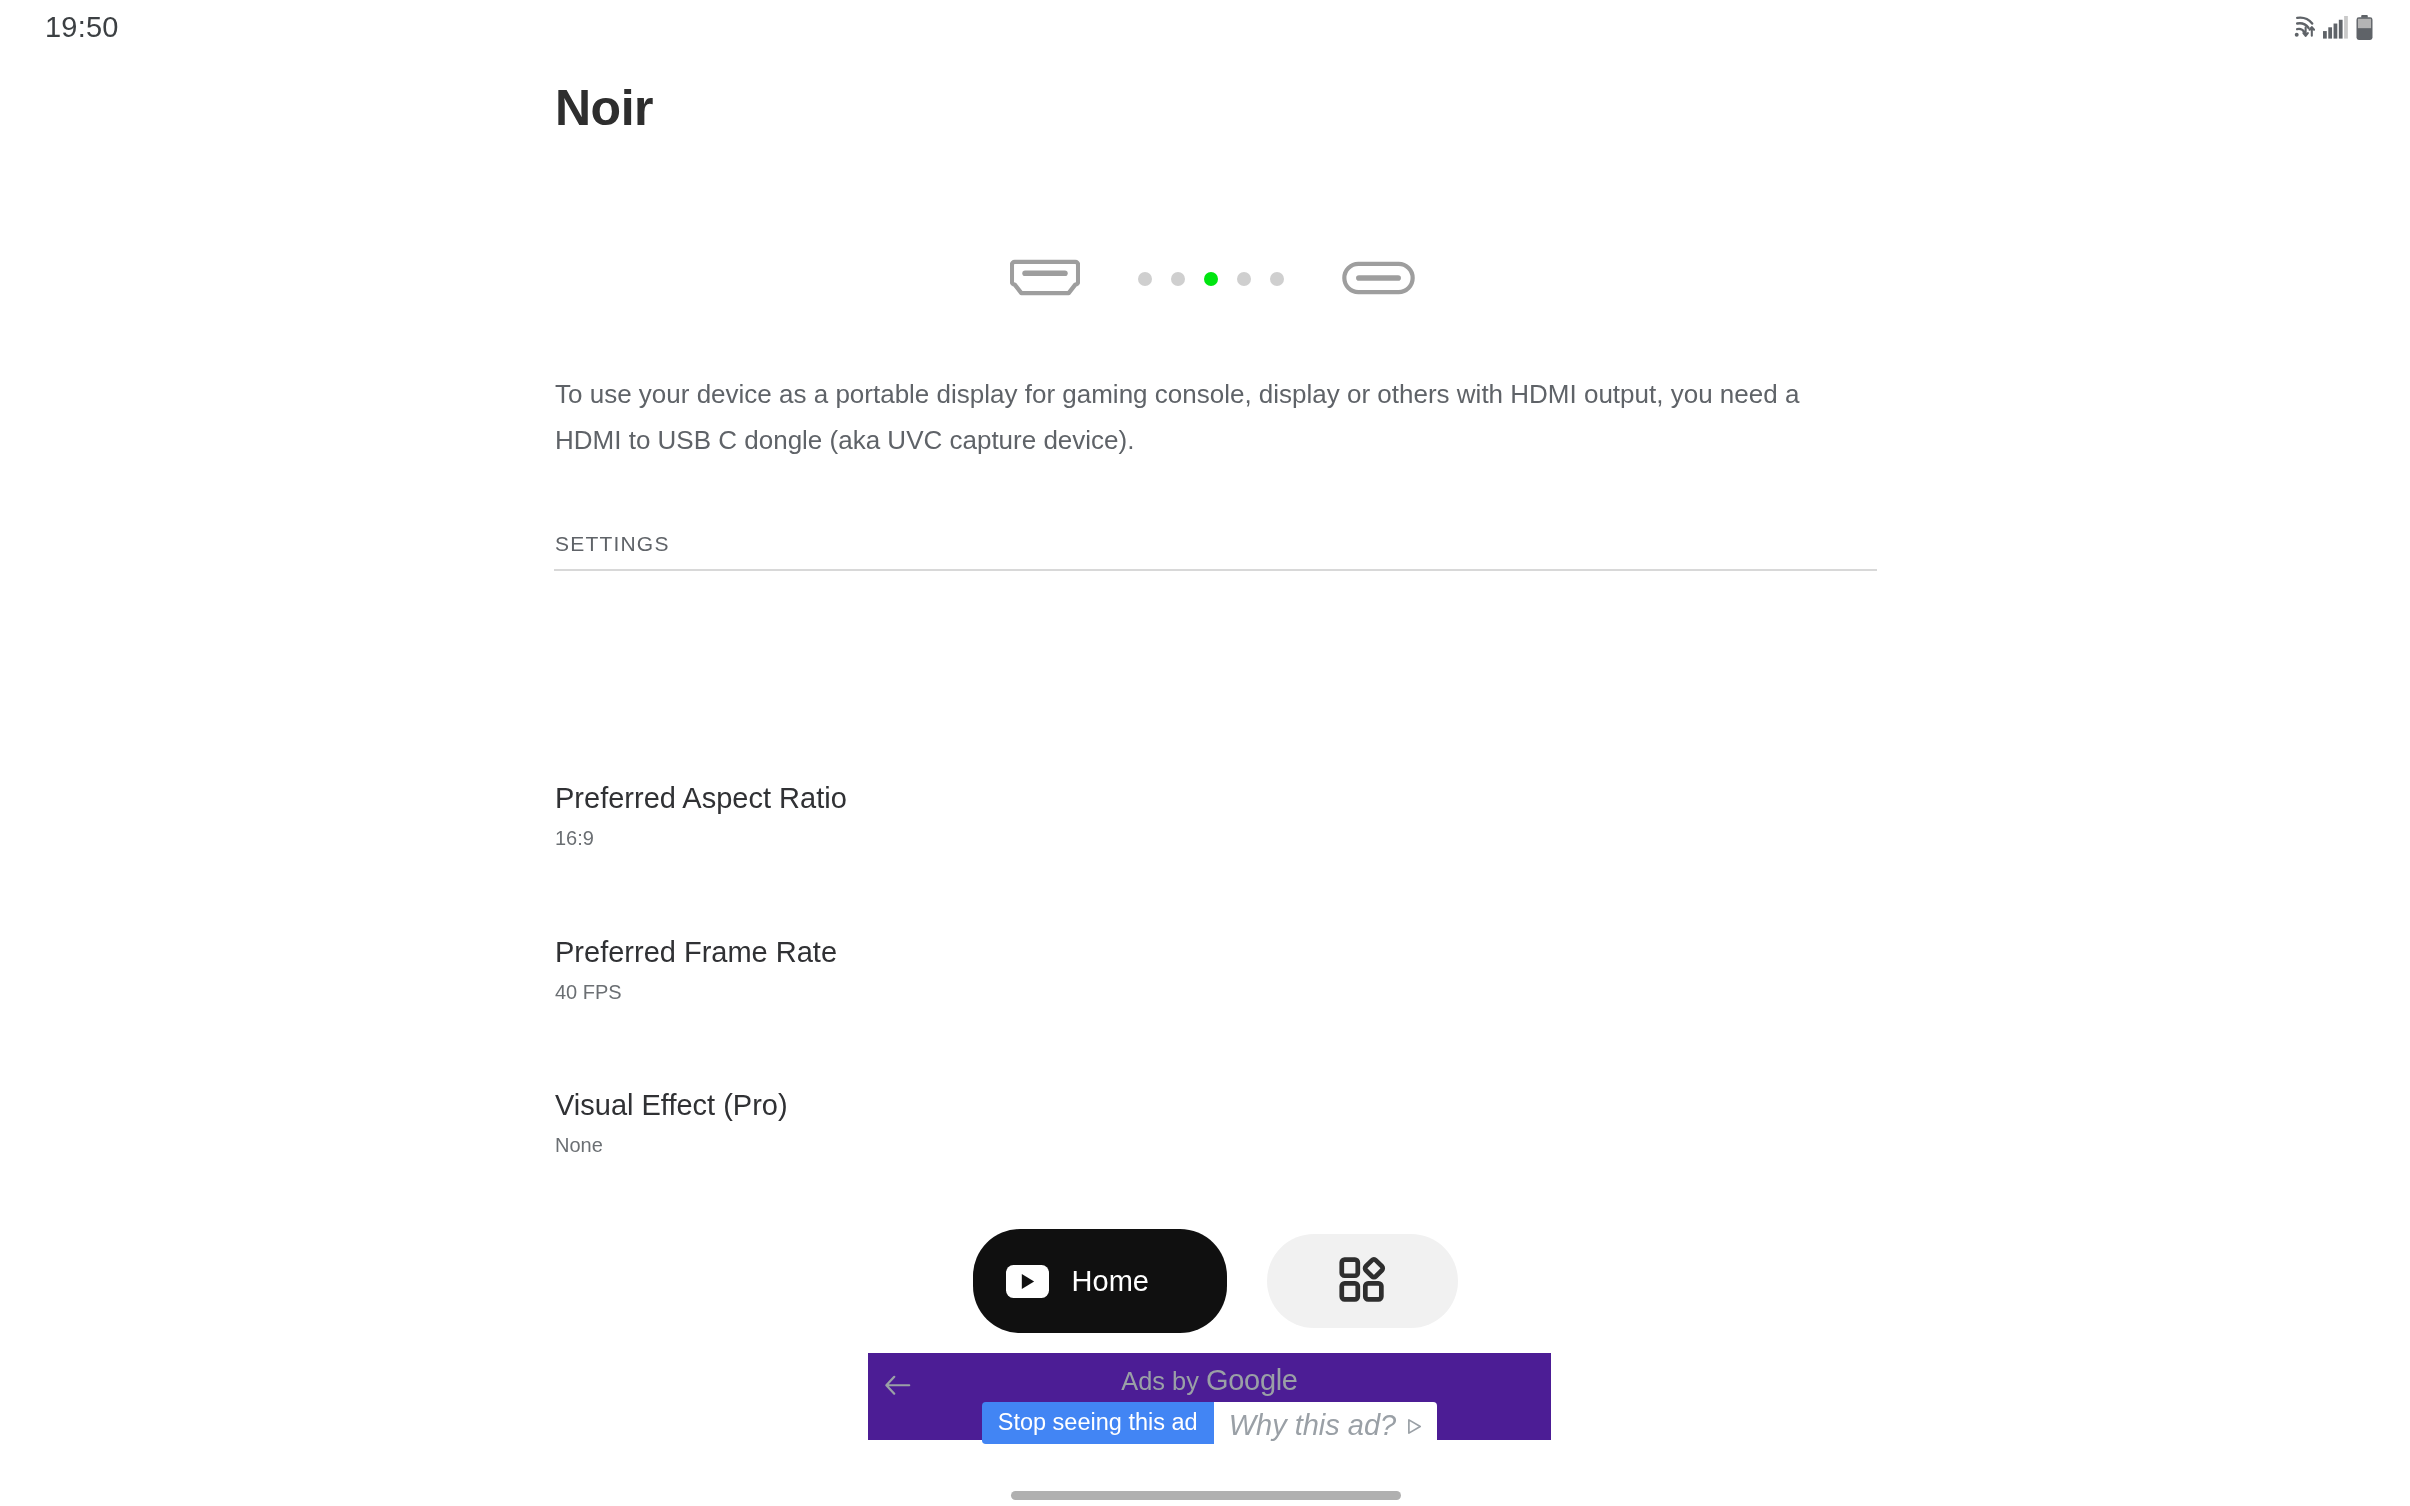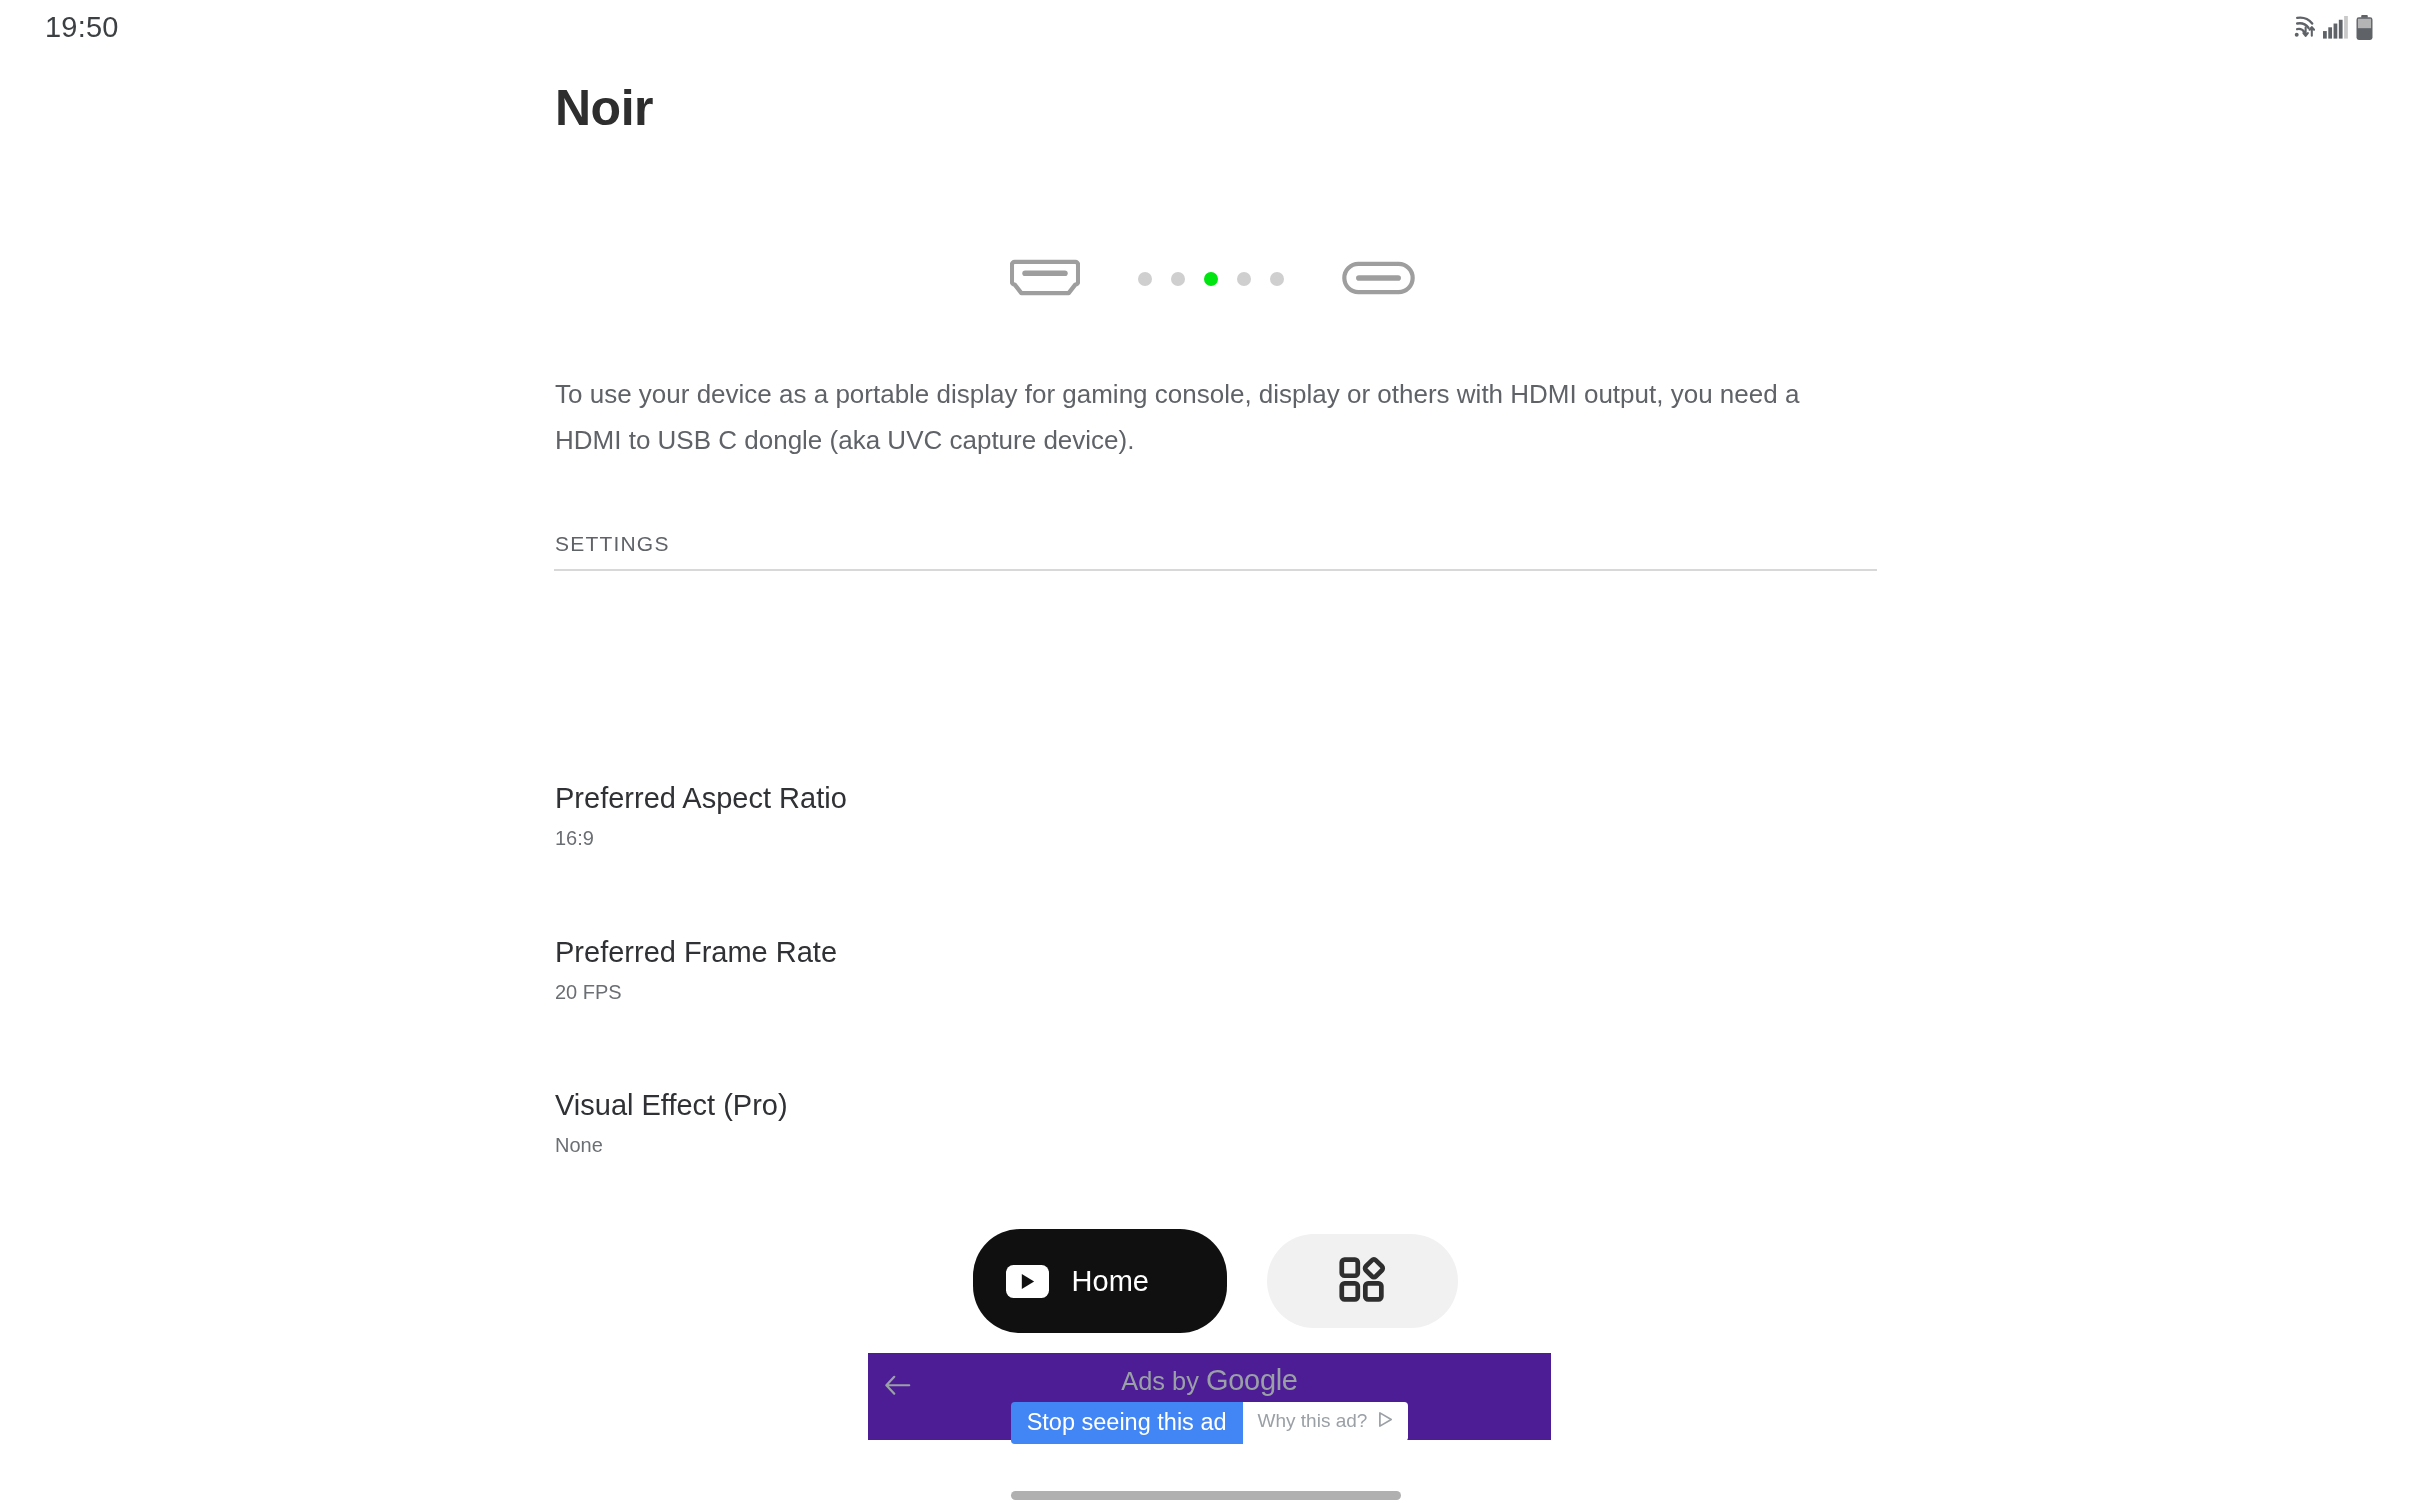--- a/index.html
+++ b/index.html
@@ -246,29 +246,30 @@
     font-size: 23.5px;
     padding: 8.5px 16px 10.4px 16px;
     border-radius: 3.8px 0 0 3.8px;
     line-height: 1;
     cursor: pointer;
     white-space: nowrap;
   }
   #why-this-ad-button {
     background: #ffffff;
     color: #9aa0a6;
-    font-size: 19px;
+    font-size: 29px;
     padding: 8.5px 13px 10.4px 15px;
     border-radius: 0 3.8px 3.8px 0;
     line-height: 1;
     cursor: pointer;
     display: flex;
     align-items: center;
     gap: 11px;
     white-space: nowrap;
+    font-style: italic;
   }
 
   
   #home-indicator {
     position: absolute;
     left: 1011px;
     top: 1491px;
     width: 390px;
     height: 9.4px;
     border-radius: 4.7px;
@@ -342,21 +343,21 @@
   <div id="settings-divider"></div>
 
 
   <div class="setting-row" id="row-aspect-ratio">
     <div class="setting-title">Preferred Aspect Ratio</div>
     <div class="setting-value">16:9</div>
   </div>
 
   <div class="setting-row" id="row-frame-rate">
     <div class="setting-title">Preferred Frame Rate</div>
-    <div class="setting-value">20 FPS</div>
+    <div class="setting-value">40 FPS</div>
   </div>
 
   <div class="setting-row" id="row-visual-effect">
     <div class="setting-title">Visual Effect (Pro)</div>
     <div class="setting-value">None</div>
   </div>
 
   <div id="action-buttons">
     <div id="home-button">
       <span id="home-play-icon">

